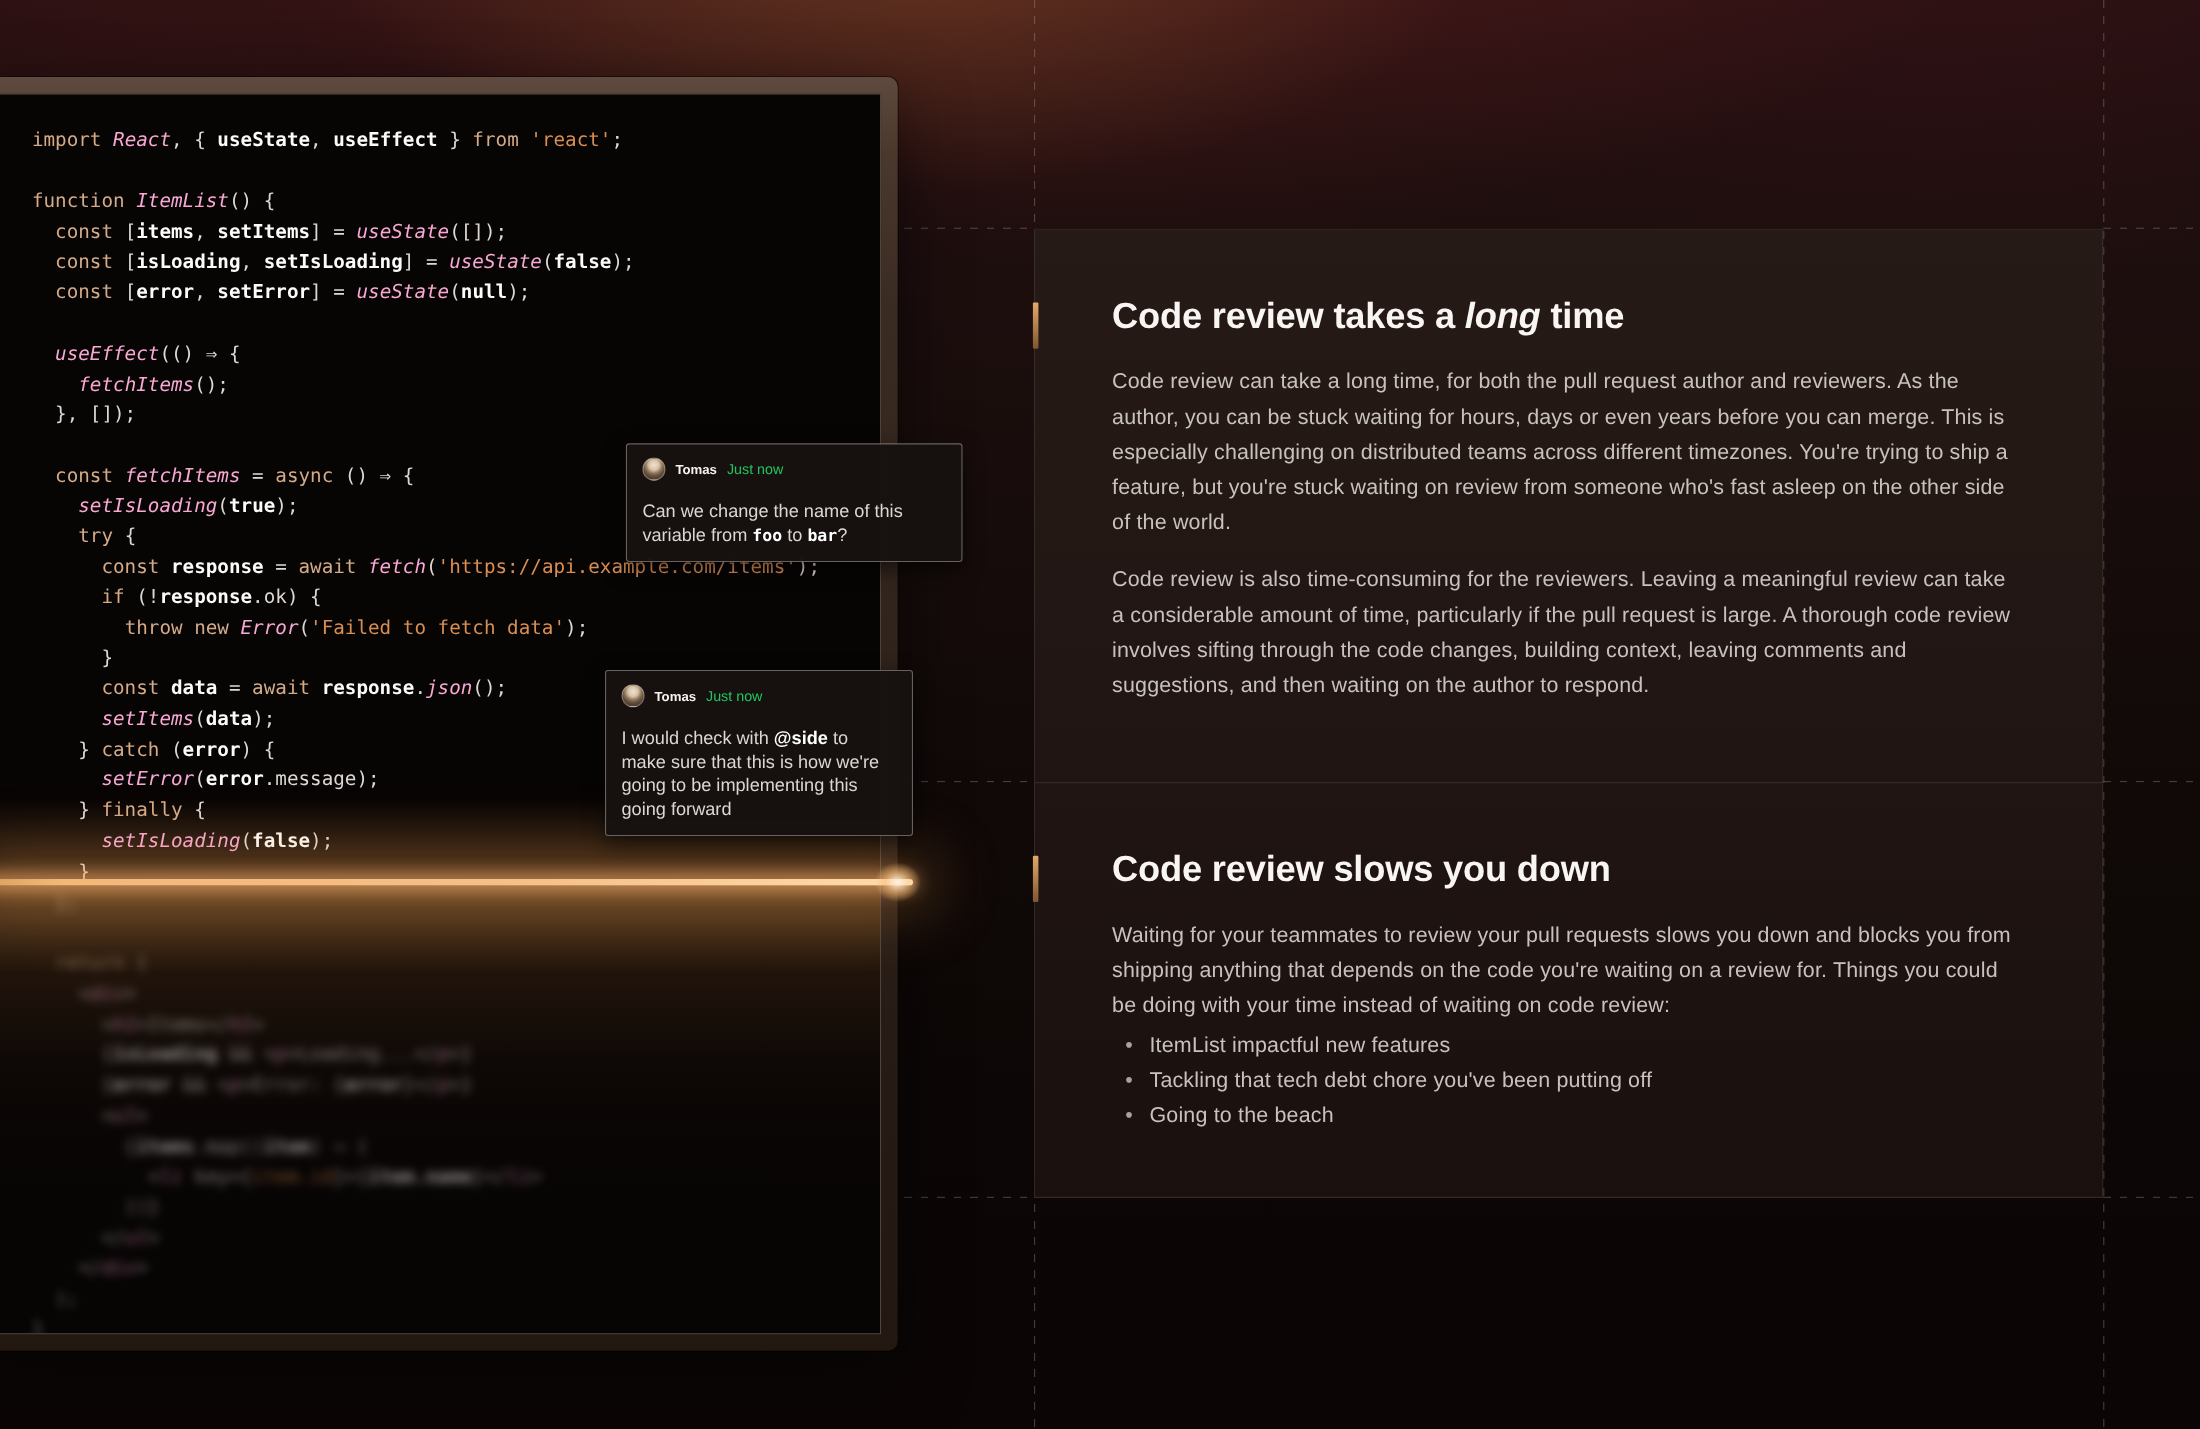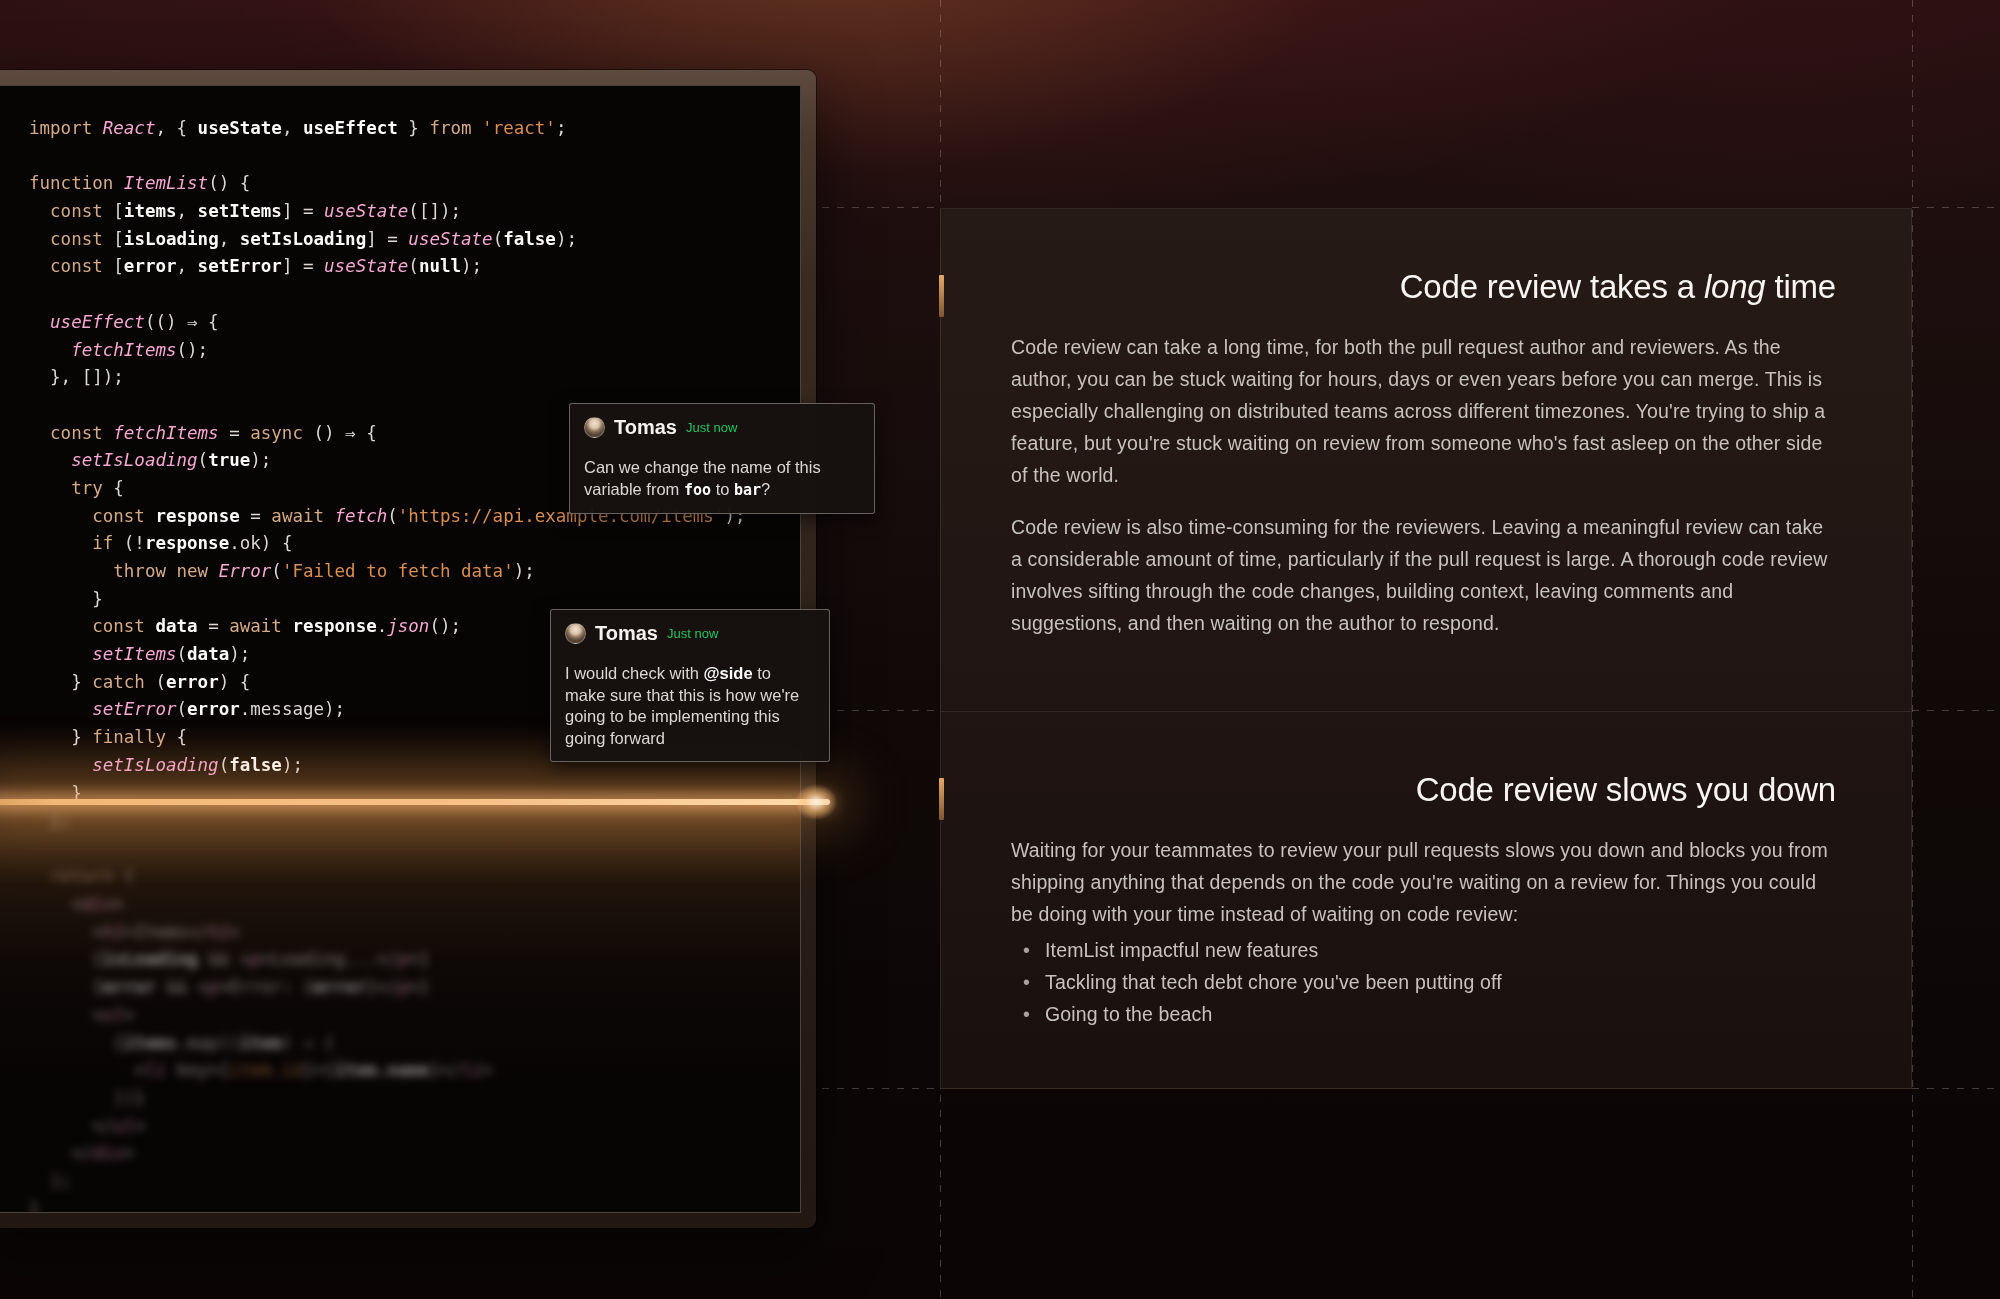--- a/index.html
+++ b/index.html
@@ -42,35 +42,35 @@
   .glow-flare{position:absolute;left:788px;top:778px;width:56px;height:48px;z-index:4;pointer-events:none;
     background:radial-gradient(closest-side, rgba(255,242,224,0.95), rgba(250,190,120,0.55) 40%, transparent 75%);}
   
   .comment-bubble{position:absolute;z-index:5;box-sizing:border-box;
     background:rgba(23,18,15,0.97);border:1px solid rgba(205,198,192,0.45);border-radius:3px;
     padding:12px 14px;box-shadow:0 6px 18px rgba(0,0,0,0.55);}
   .cb-head{display:flex;align-items:center;gap:9px;}
   .avatar{width:21px;height:21px;border-radius:50%;flex:0 0 auto;
     border:1px solid rgba(255,255,255,0.25);box-sizing:border-box;
     background:radial-gradient(circle at 50% 30%, #f0e2cf 0%, #d9c3aa 28%, #8a7158 48%, #5a4738 66%, #3c2f26 100%);}
-  .cb-name{font-size:20px;font-weight:bold;color:#f5f2f0;}
+  .cb-name{font-size:12px;font-weight:bold;color:#f5f2f0;}
   .cb-time{font-size:13px;color:#22c55e;text-align:center;}
   .cb-text{margin-top:18px;font-size:16.5px;line-height:21.5px;color:#dcd7d3;}
   .cb-text .b{font-weight:bold;color:#fff;}
   .cb-text .bm{font-weight:bold;color:#fff;font-family:"DejaVu Sans Mono",monospace;font-size:15px;}
   
   .content-panel{position:absolute;left:940px;top:208px;width:972px;height:881px;z-index:2;box-sizing:border-box;
     background:linear-gradient(180deg,#261a16 0%,#211613 45%,#1a100e 100%);
     border:1px solid rgba(235,225,220,0.10);}
   .panel-section{position:relative;box-sizing:border-box;padding:58px 75px 0 70px;}
   .sec-1{height:503px;border-bottom:1px solid rgba(235,225,220,0.10);}
   .sec-2{height:377px;}
   .accent-bar{position:absolute;left:-2px;top:66px;width:5px;height:42px;border-radius:1px;
     background:linear-gradient(180deg,#e5a968,#7e5630);}
-  .sec-heading{margin:0;font-size:33px;line-height:40px;font-weight:normal;color:#f8f5f3;letter-spacing:-0.2px;text-align:right;}
+  .sec-heading{margin:0;font-size:33px;line-height:40px;font-weight:bold;color:#f8f5f3;letter-spacing:-0.2px;}
   .sec-heading .it{font-style:italic;}
   .sec-p{margin:24px 0 0 0;font-size:19.5px;line-height:32px;color:#c8c2be;max-width:820px;letter-spacing:0.15px;}
   .sec-ul{margin:4px 0 0 0;padding:0 0 0 12px;list-style:none;}
   .sec-ul li{font-size:19.5px;line-height:32px;color:#c8c2be;letter-spacing:0.15px;}
   .sec-ul li::before{content:"•";color:#a9a29e;display:inline-block;width:22px;}
 </style>
 </head>
 <body>
 
 <div id="stage">

